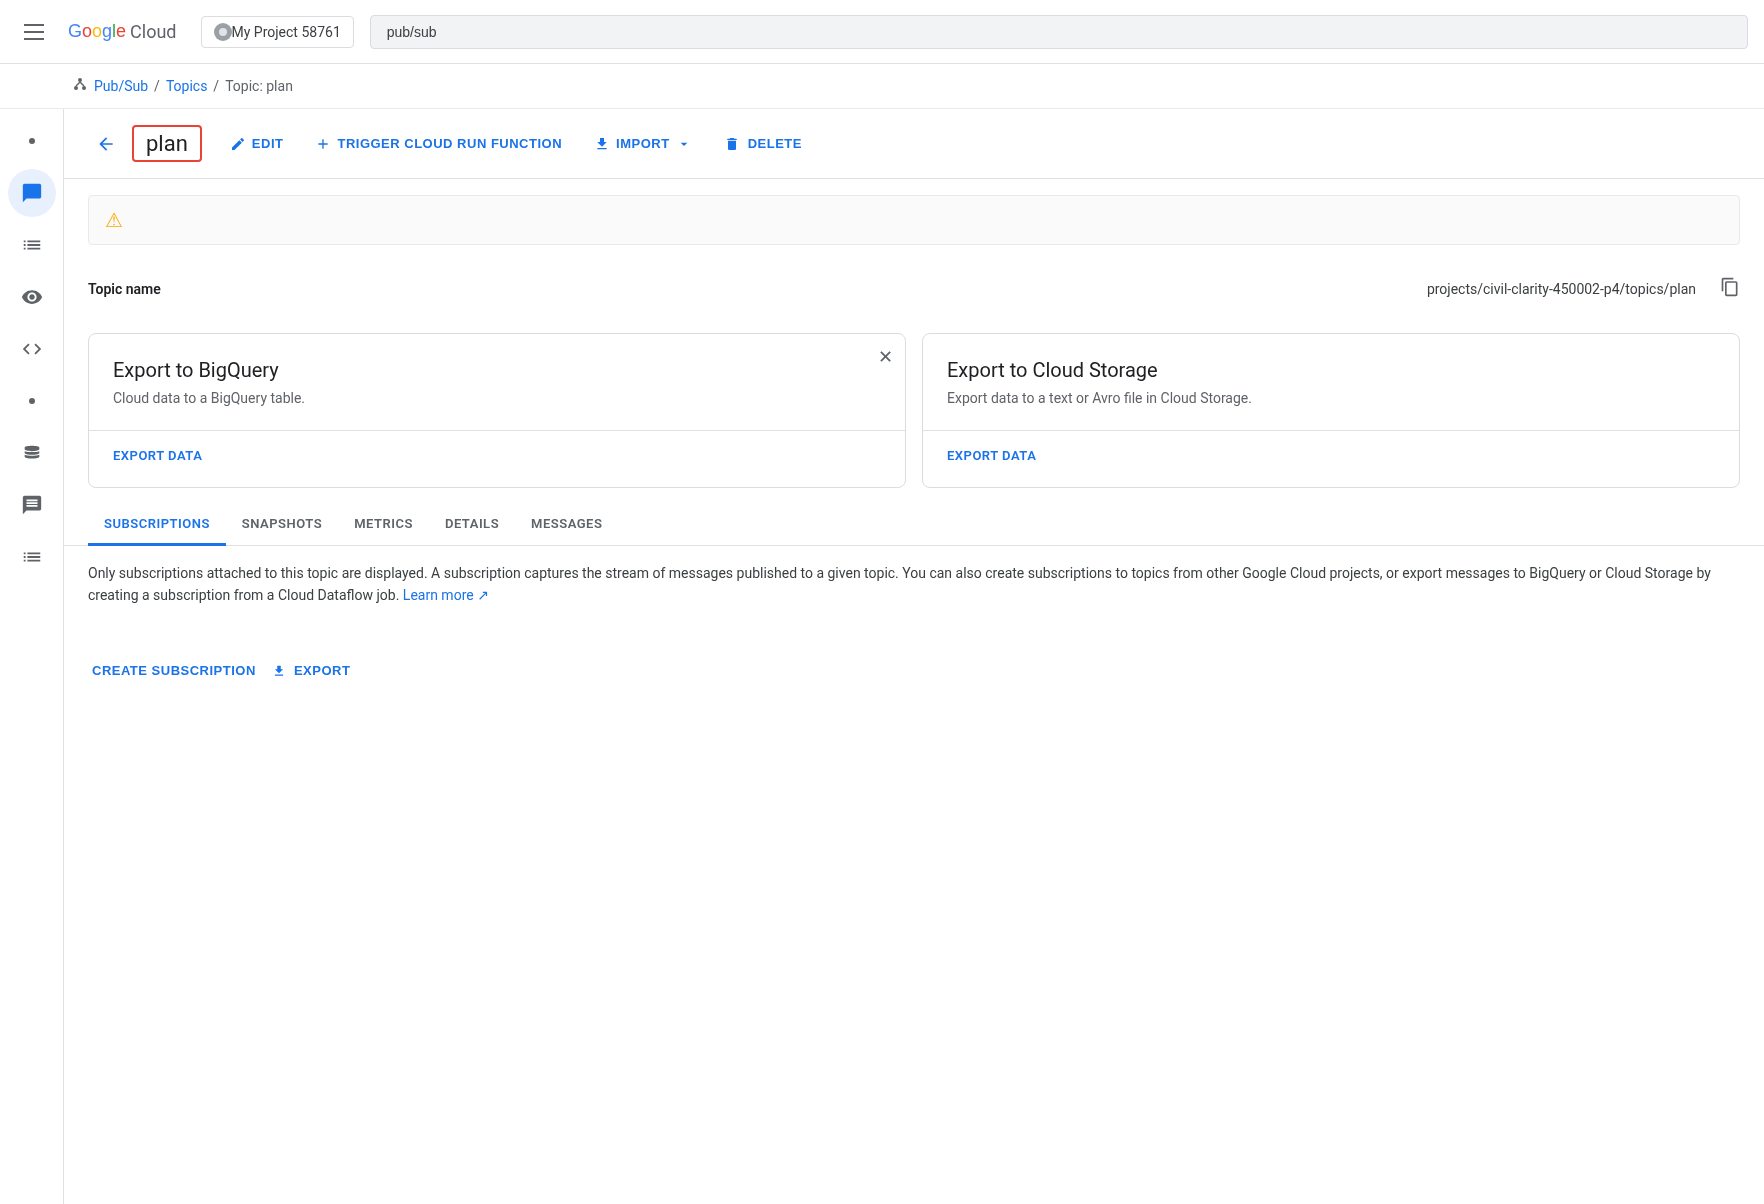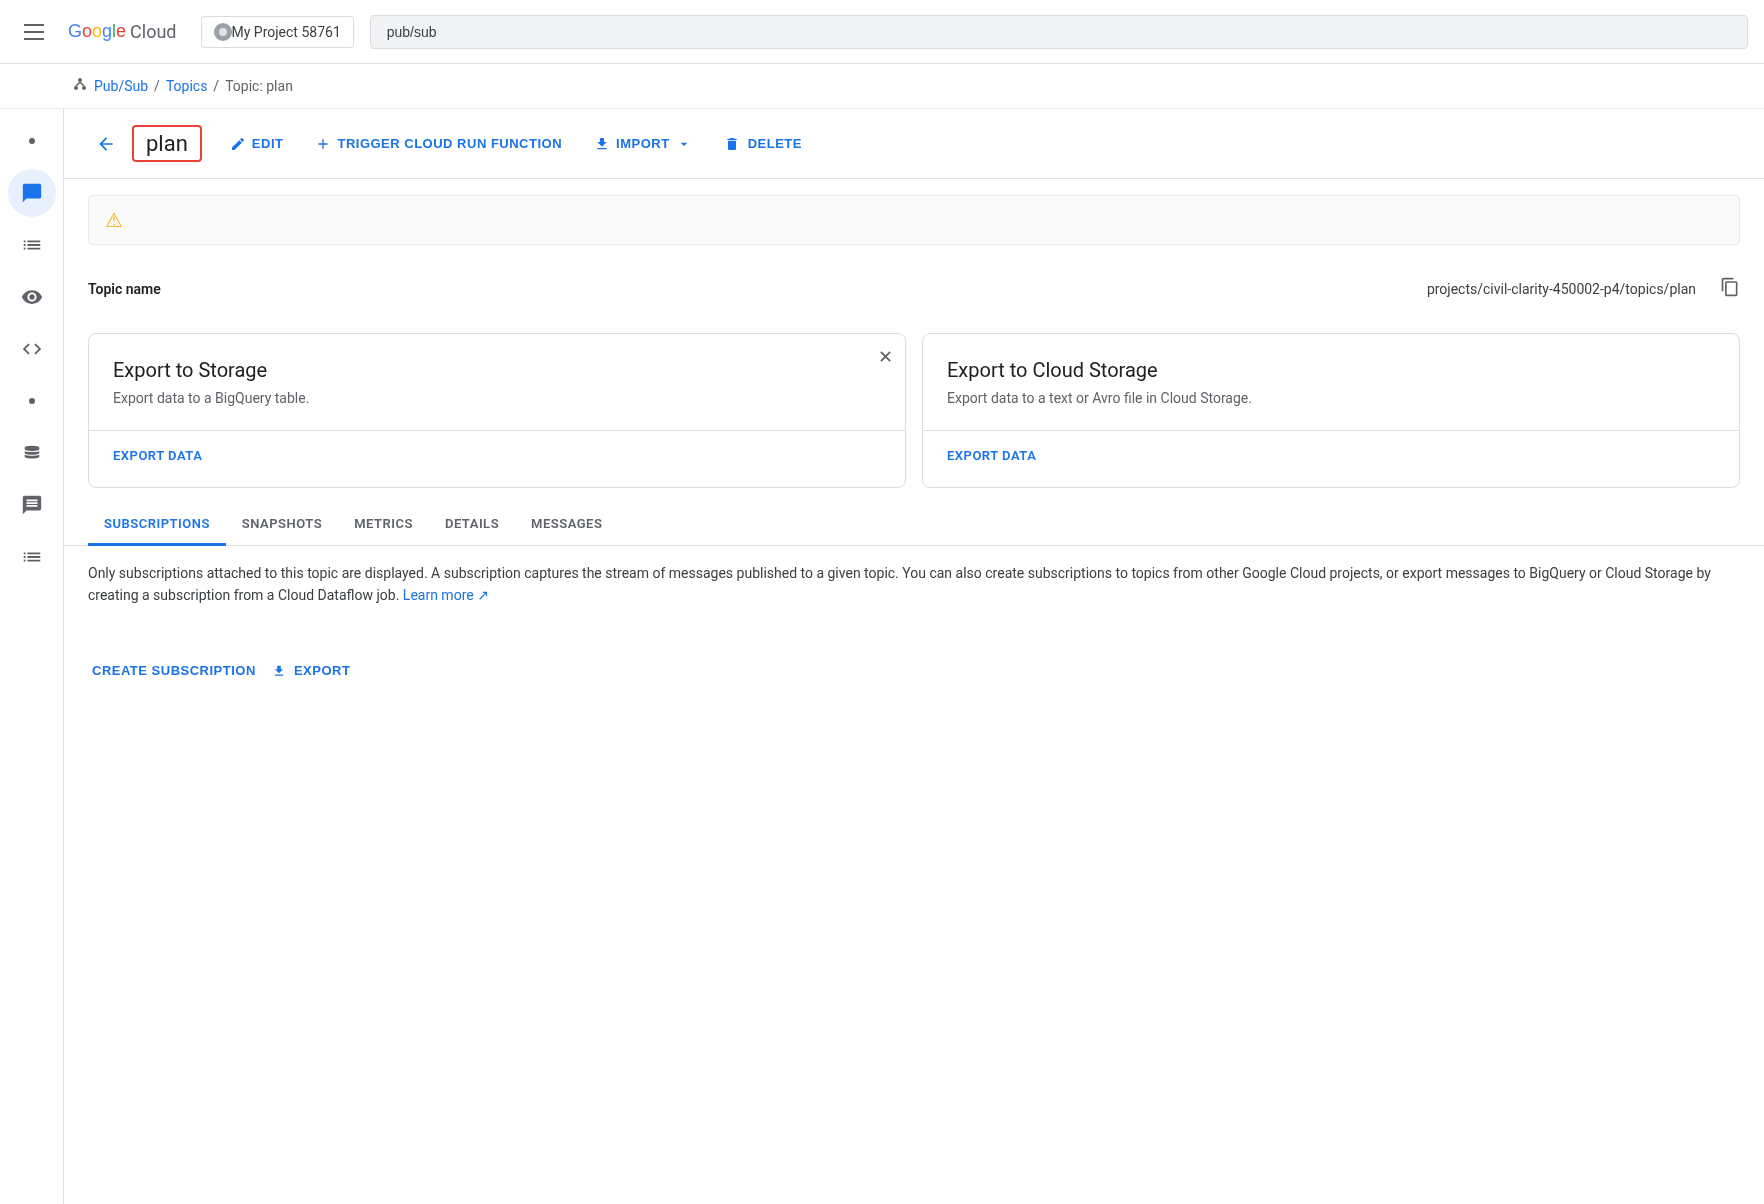--- a/index.html
+++ b/index.html
@@ -341,22 +341,22 @@
         <svg width="20" height="20" viewBox="0 0 24 24" fill="#5f6368">
             <path d="M16 1H4c-1.1 0-2 .9-2 2v14h2V3h12V1zm3 4H8c-1.1 0-2 .9-2 2v14c0 1.1.9 2 2 2h11c1.1 0 2-.9 2-2V7c0-1.1-.9-2-2-2zm0 16H8V7h11v14z"></path>
           </svg>
       </span>
     </div>
 
     <div class="export-section">
 
       <div class="export-card">
         <button class="card-close">✕</button>
-        <div class="card-title">Export to Storage</div>
-        <div class="card-desc">Export data to a BigQuery table.</div>
+        <div class="card-title">Export to BigQuery</div>
+        <div class="card-desc">Cloud data to a BigQuery table.</div>
         <hr class="card-divider">
         <span class="card-action">EXPORT DATA</span>
       </div>
 
       <div class="export-card">
         <div class="card-title">Export to Cloud Storage</div>
         <div class="card-desc">Export data to a text or Avro file in Cloud Storage.</div>
         <hr class="card-divider">
         <span class="card-action">EXPORT DATA</span>
       </div>

